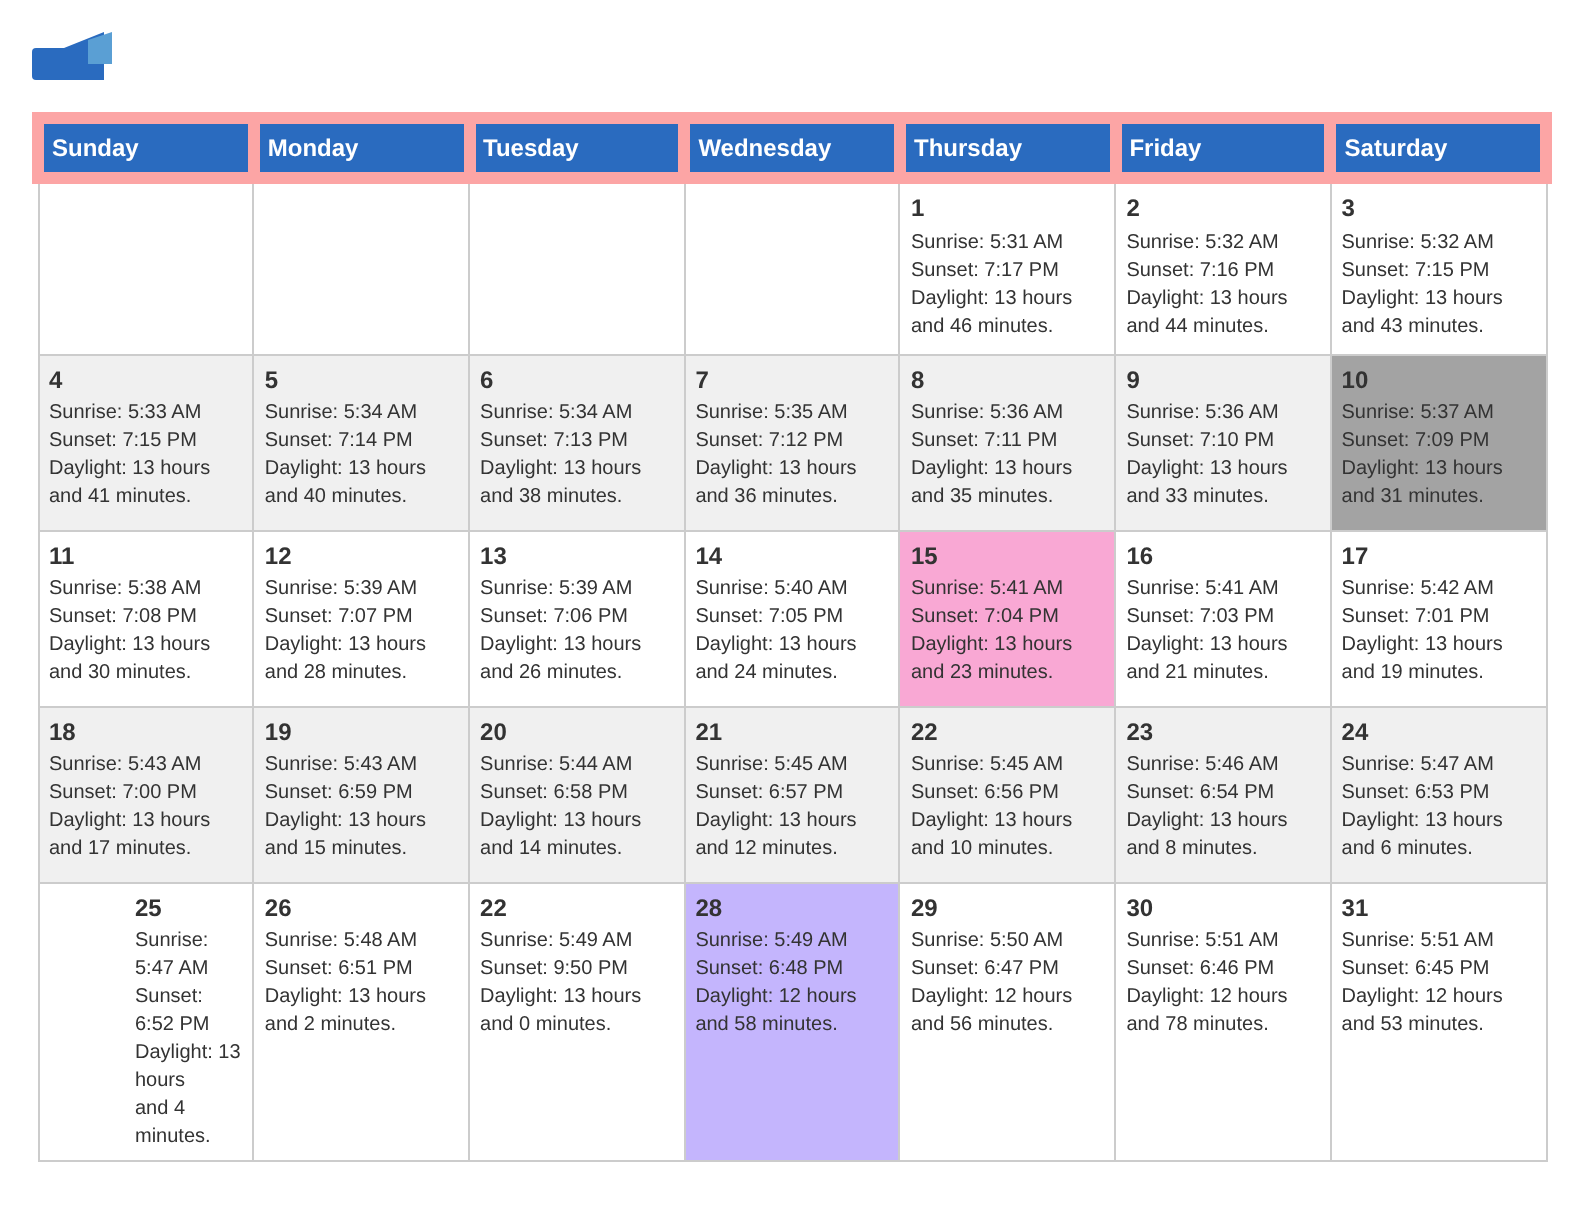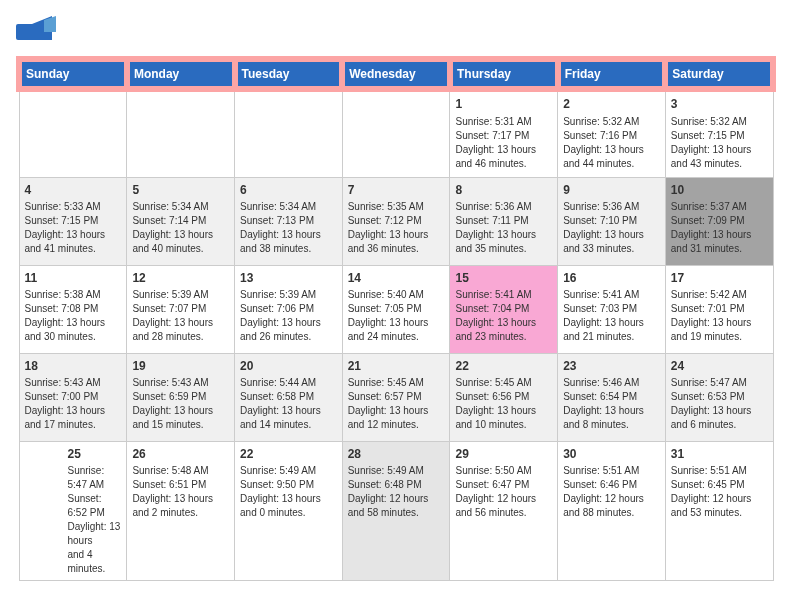--- a/index.html
+++ b/index.html
@@ -309,40 +309,40 @@
           <div>Daylight: 13 hours</div>
           <div>and 2 minutes.</div>
         </td>
         <td style="background: rgb(255, 255, 255);">
           <span class="day-num">22</span>
           <div>Sunrise: 5:49 AM</div>
           <div>Sunset: 9:50 PM</div>
           <div>Daylight: 13 hours</div>
           <div>and 0 minutes.</div>
         </td>
-        <td style="background: #e5e5e5;">
+        <td style="background: #c4b5fd;">
           <span class="day-num">28</span>
           <div>Sunrise: 5:49 AM</div>
           <div>Sunset: 6:48 PM</div>
           <div>Daylight: 12 hours</div>
           <div>and 58 minutes.</div>
         </td>
         <td style="background: rgb(255, 255, 255);">
           <span class="day-num">29</span>
           <div>Sunrise: 5:50 AM</div>
           <div>Sunset: 6:47 PM</div>
           <div>Daylight: 12 hours</div>
           <div>and 56 minutes.</div>
         </td>
         <td style="background: rgb(255, 255, 255);">
           <span class="day-num">30</span>
           <div>Sunrise: 5:51 AM</div>
           <div>Sunset: 6:46 PM</div>
           <div>Daylight: 12 hours</div>
-          <div>and 88 minutes.</div>
+          <div>and 78 minutes.</div>
         </td>
         <td style="background: rgb(255, 255, 255);">
           <span class="day-num">31</span>
           <div>Sunrise: 5:51 AM</div>
           <div>Sunset: 6:45 PM</div>
           <div>Daylight: 12 hours</div>
           <div>and 53 minutes.</div>
         </td>
       </tr>
     </tbody>

